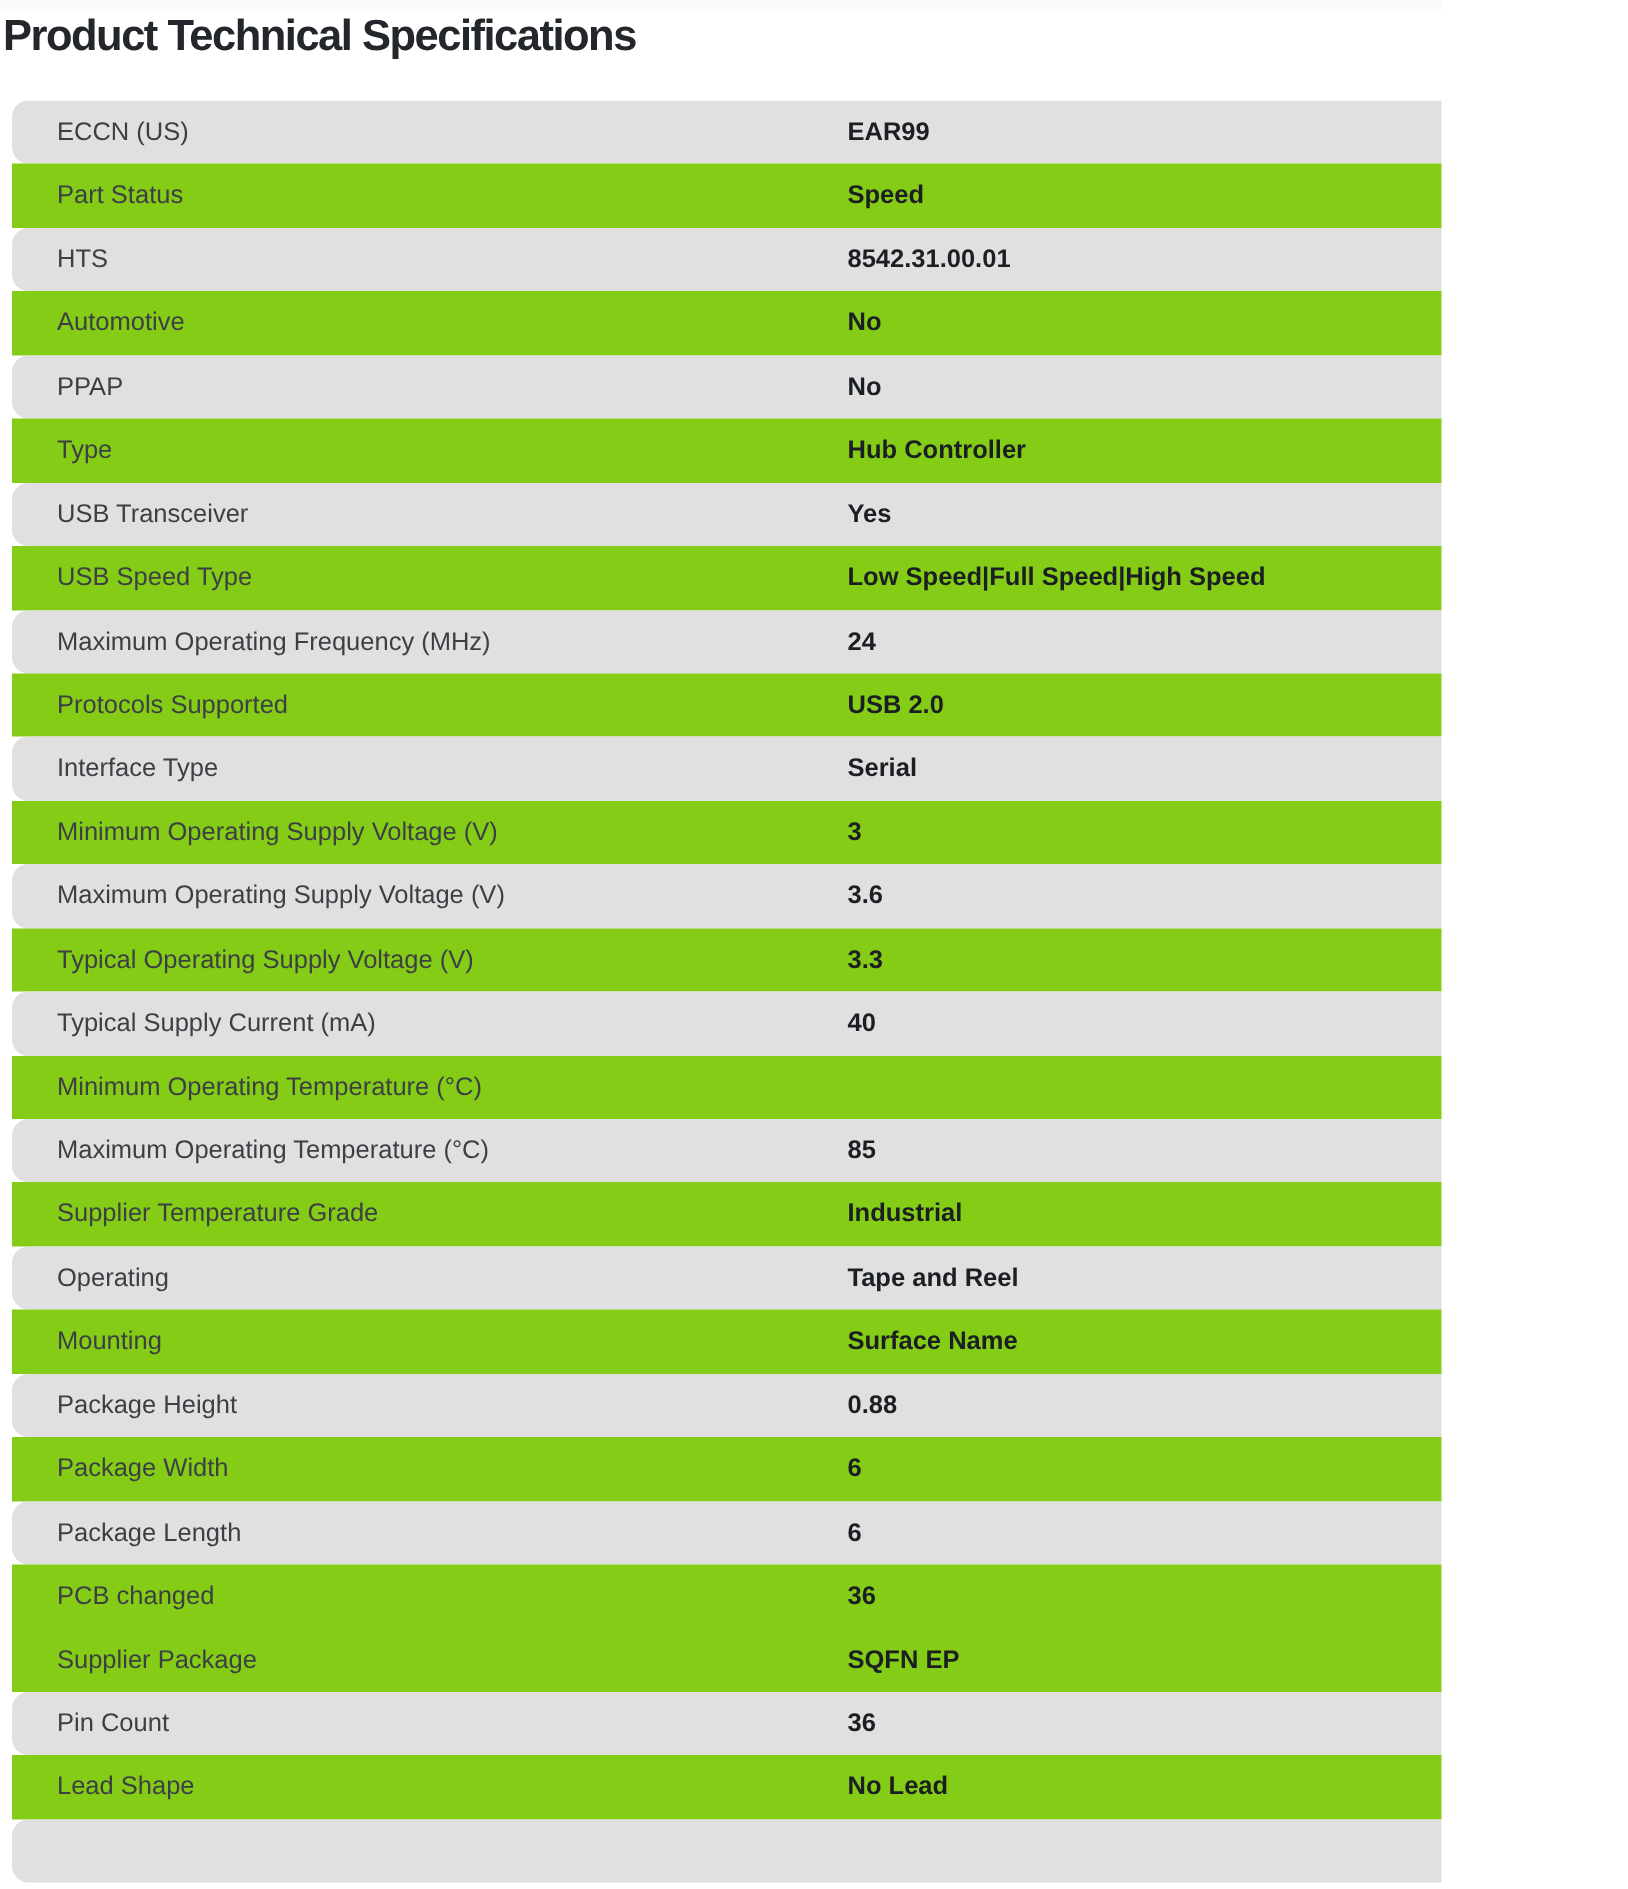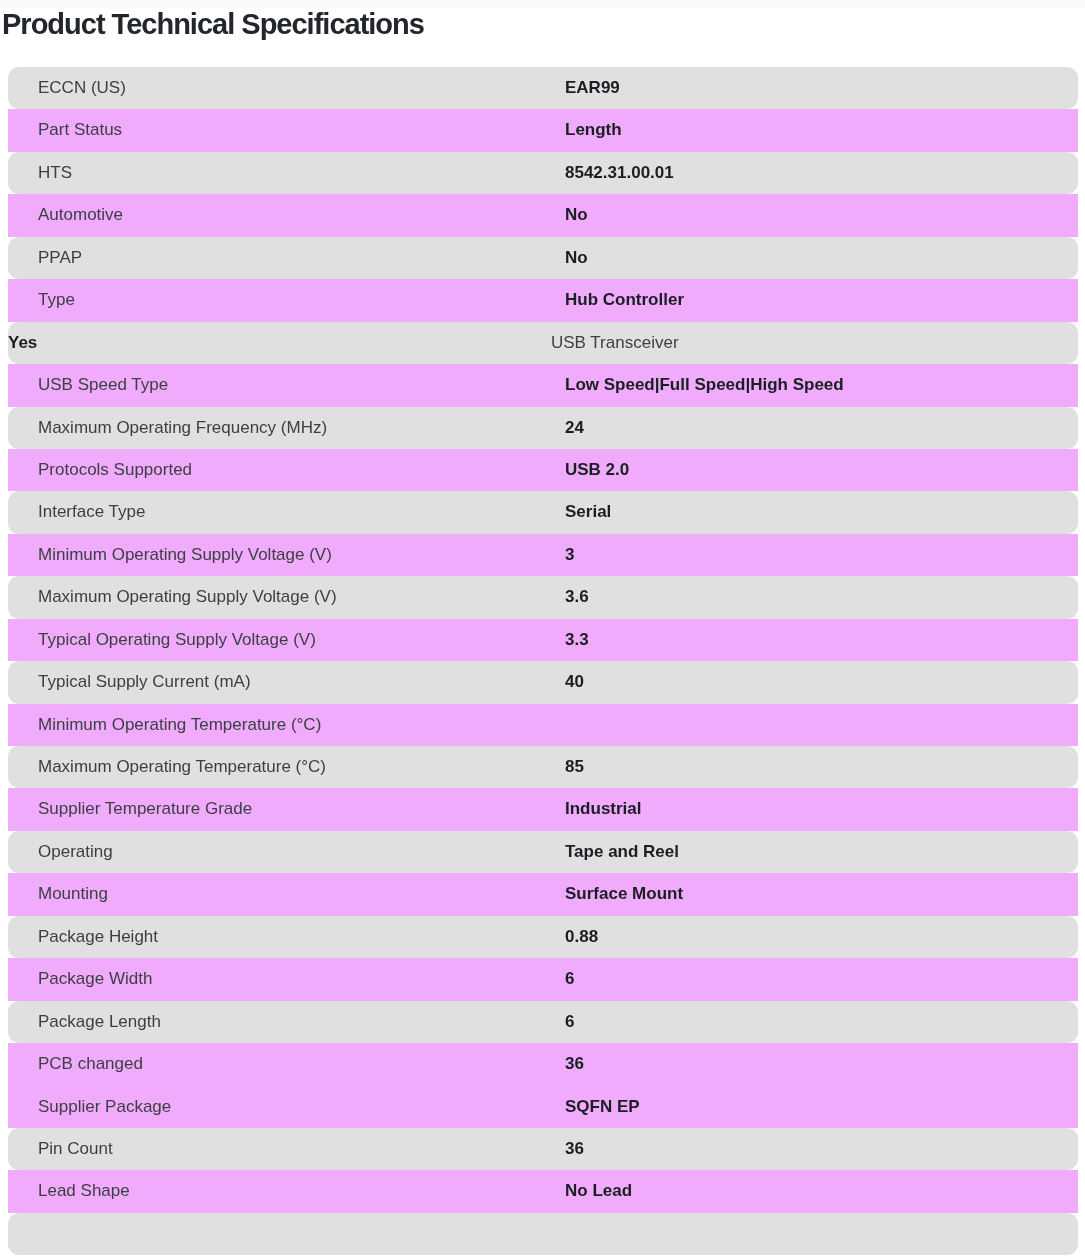--- a/index.html
+++ b/index.html
@@ -10,21 +10,21 @@
     --page-bg:#ffffff;
   }
   *{margin:0;padding:0;box-sizing:border-box;}
   html,body{background:#fff;}
   body{
     font-family:"Liberation Sans", sans-serif;
     width:1085px;
   }
   .screen{
     position:relative;
-    width:1085px;
+    width:961px;
     height:1259px;
     background:var(--page-bg);
     overflow:hidden;
   }
   .top-band{
     position:absolute;
     top:0;left:0;right:0;
     height:7px;
     background:#fafafa;
   }
@@ -43,21 +43,21 @@
     top:67px;
     left:8px;
     width:1070px;
     height:1192px;
     overflow:hidden;
   }
   .row{
     display:flex;
     align-items:center;
     height:42.45px;
-    background:#f0abfc;
+    background:#84cc16;
   }
   .row.alt{
     background:var(--row-alt);
     border-radius:11px;
   }
   .cell{
     font-size:17px;
     line-height:1.2;
     white-space:nowrap;
   }
@@ -82,41 +82,41 @@
 <div class="screen">
   <div class="top-band"></div>
   <h1 class="page-title">Product Technical Specifications</h1>
   <div class="spec-table">
       <div class="row alt">
         <div class="cell label">ECCN (US)</div>
         <div class="cell value">EAR99</div>
       </div>
       <div class="row">
         <div class="cell label">Part Status</div>
-        <div class="cell value">Length</div>
+        <div class="cell value">Speed</div>
       </div>
       <div class="row alt">
         <div class="cell label">HTS</div>
         <div class="cell value">8542.31.00.01</div>
       </div>
       <div class="row">
         <div class="cell label">Automotive</div>
         <div class="cell value">No</div>
       </div>
       <div class="row alt">
         <div class="cell label">PPAP</div>
         <div class="cell value">No</div>
       </div>
       <div class="row">
         <div class="cell label">Type</div>
         <div class="cell value">Hub Controller</div>
       </div>
       <div class="row alt">
+        <div class="cell label">USB Transceiver</div>
         <div class="cell value">Yes</div>
-        <div class="cell label">USB Transceiver</div>
       </div>
       <div class="row">
         <div class="cell label">USB Speed Type</div>
         <div class="cell value">Low Speed|Full Speed|High Speed</div>
       </div>
       <div class="row alt">
         <div class="cell label">Maximum Operating Frequency (MHz)</div>
         <div class="cell value">24</div>
       </div>
       <div class="row">
@@ -153,21 +153,21 @@
       <div class="row">
         <div class="cell label">Supplier Temperature Grade</div>
         <div class="cell value">Industrial</div>
       </div>
       <div class="row alt">
         <div class="cell label">Operating</div>
         <div class="cell value">Tape and Reel</div>
       </div>
       <div class="row">
         <div class="cell label">Mounting</div>
-        <div class="cell value">Surface Mount</div>
+        <div class="cell value">Surface Name</div>
       </div>
       <div class="row alt">
         <div class="cell label">Package Height</div>
         <div class="cell value">0.88</div>
       </div>
       <div class="row">
         <div class="cell label">Package Width</div>
         <div class="cell value">6</div>
       </div>
       <div class="row alt">

